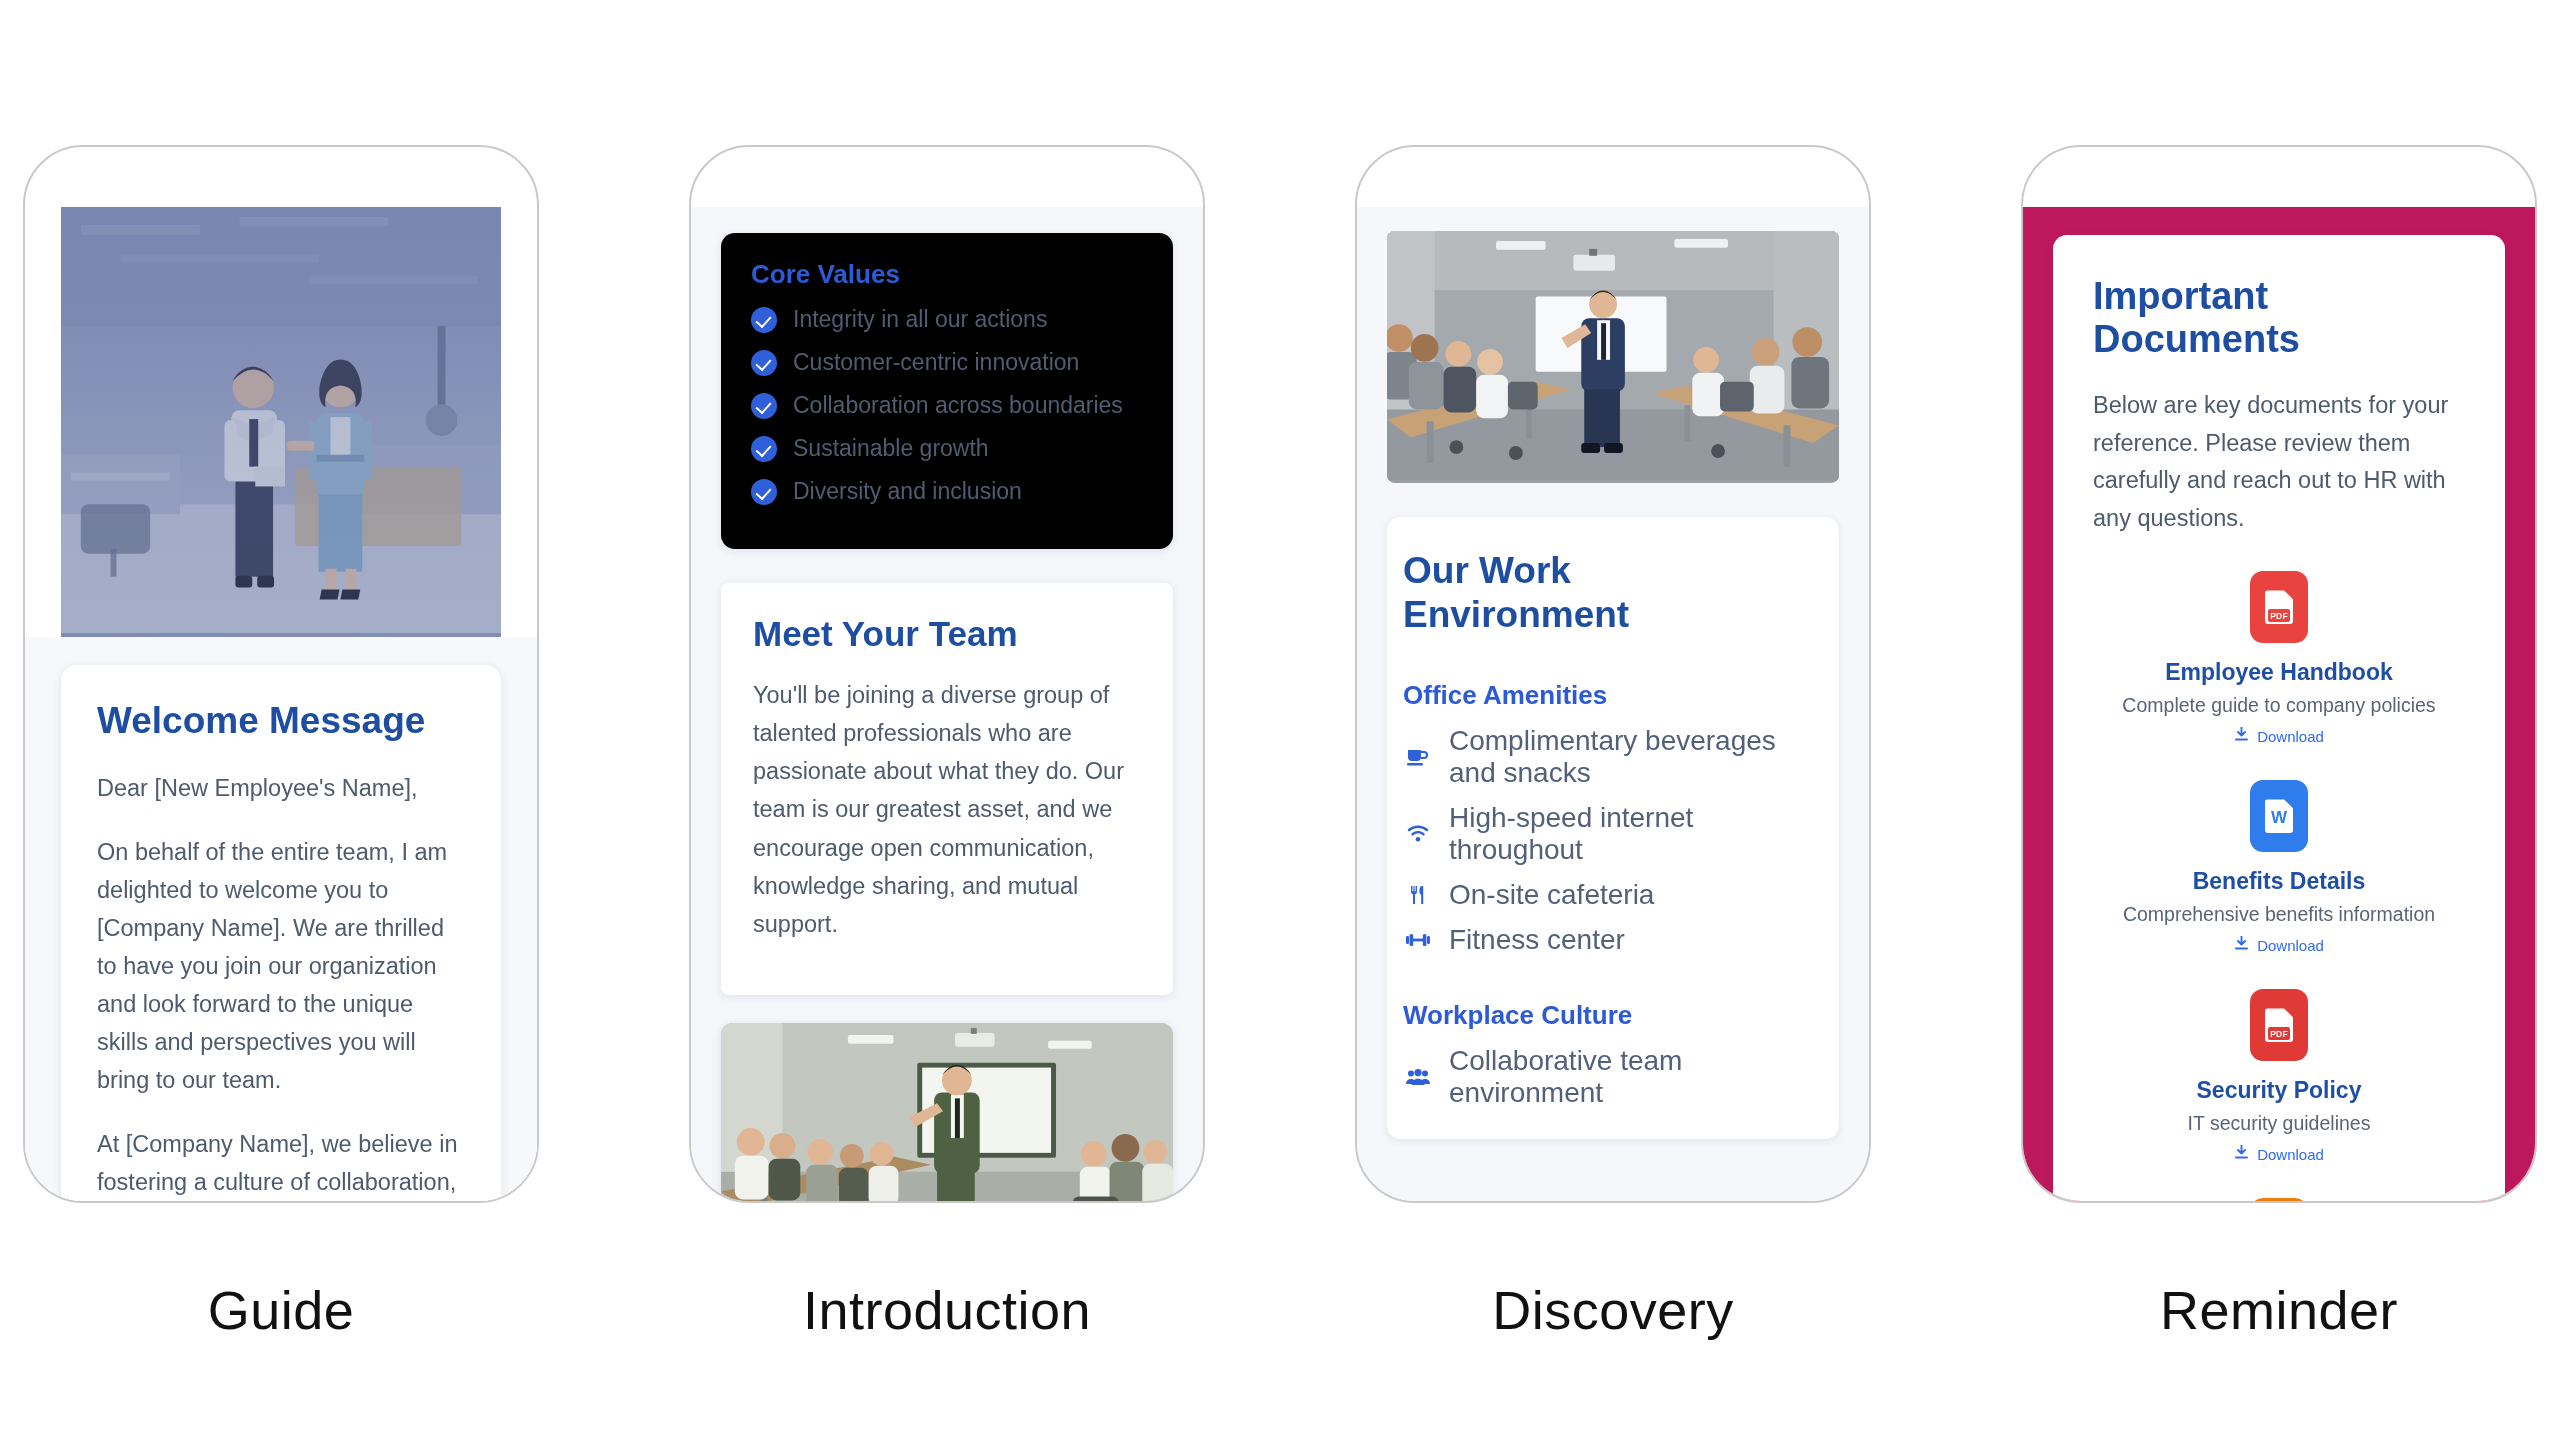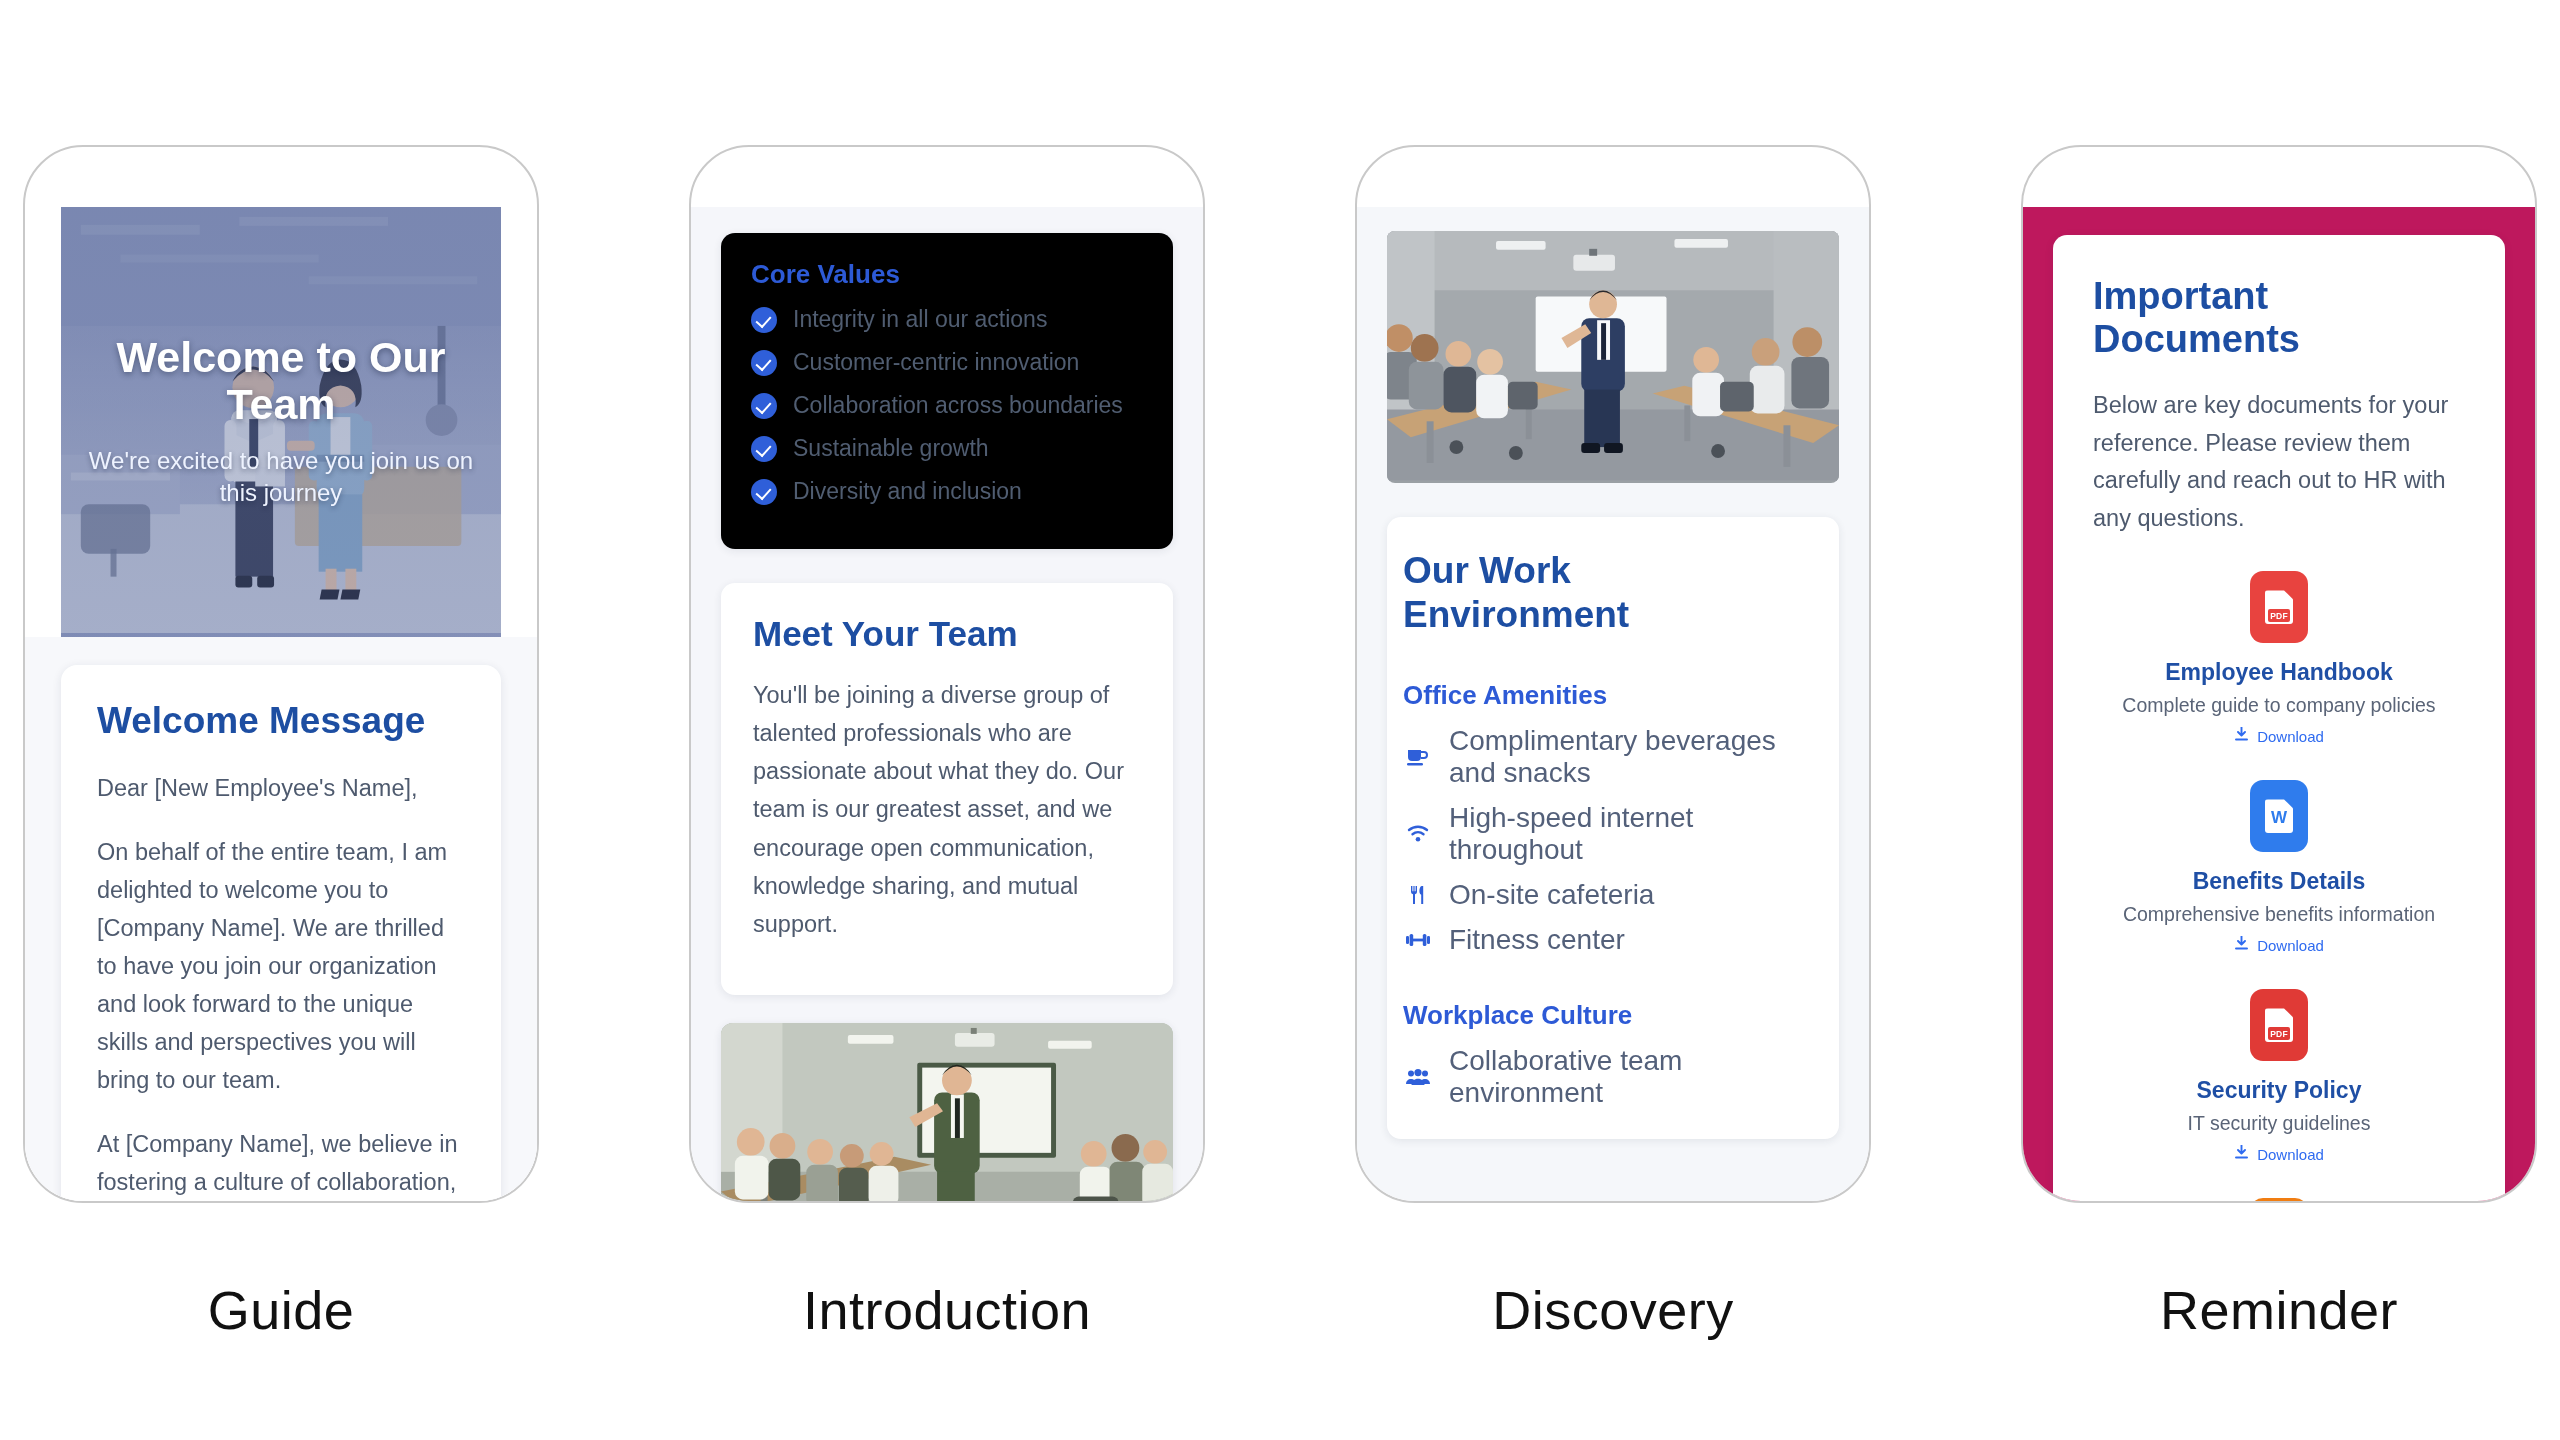--- a/index.html
+++ b/index.html
@@ -109,21 +109,21 @@
   .check::after {
     content: "";
     position: absolute; left: 8px; top: 6px;
     width: 7px; height: 12px;
     border: solid #ffffff; border-width: 0 2.6px 2.6px 0;
     transform: rotate(42deg);
   }
   .value-text { color:#505d71; font-size: 23px; }
 
   .team-card {
-    margin-top: 34px; background:#fff; border-radius: 14px;
+    margin-top: 34px; background:#fff; border-radius: 8px;
     padding: 30px 32px 52px 32px;
     box-shadow: 0 2px 9px rgba(30,40,70,.09);
   }
   .meet-img {
     margin-top: 28px; height: 235px; border-radius: 12px; overflow: hidden;
     position: relative; background:#b9bfb4;
     box-shadow: 0 2px 8px rgba(30,40,70,.10);
   }
 
   
@@ -233,24 +233,20 @@
             <rect x="267" y="365" width="11" height="24" fill="#edc9ae"></rect>
             <rect x="287" y="365" width="11" height="24" fill="#edc9ae"></rect>
             <path d="M263 386 l18 0 l-2 10 l-18 0z" fill="#14182a"></path>
             <path d="M284 386 l18 0 l-2 10 l-18 0z" fill="#14182a"></path>
             <rect x="250" y="216" width="11" height="60" rx="5" fill="#9fc0dd"></rect>
             <rect x="303" y="216" width="11" height="60" rx="5" fill="#9fc0dd"></rect>
             <rect x="258" y="250" width="48" height="7" fill="#7fa0c2"></rect>
             <rect x="228" y="236" width="28" height="10" rx="4" fill="#edc9ae"></rect>
           </svg>
           <div class="hero-overlay"></div>
-          <div class="hero-text">
-            <div class="hero-title">Welcome to Our Team</div>
-            <div class="hero-sub">We're excited to have you join us on this journey</div>
-          </div>
         </div>
 
         <div class="card-wrap">
           <div class="card">
             <h2 class="section-title">Welcome Message</h2>
             <p class="body">Dear [New Employee's Name],</p>
             <p class="body">On behalf of the entire team, I am delighted to welcome you to [Company Name]. We are thrilled to have you join our organization and look forward to the unique skills and perspectives you will bring to our team.</p>
             <p class="body">At [Company Name], we believe in fostering a culture of collaboration, innovation, and continuous learning. We're confident that you will find your time with us both rewarding and</p>
           </div>
         </div>

